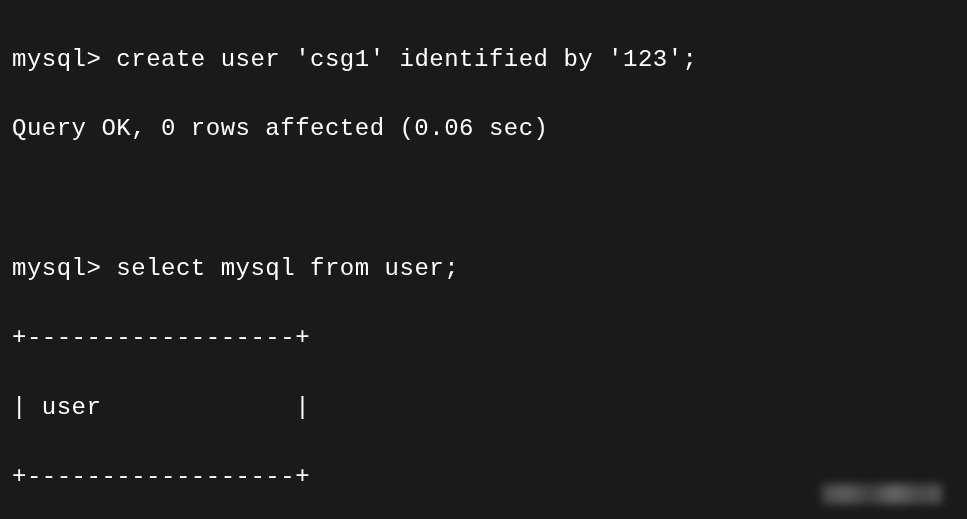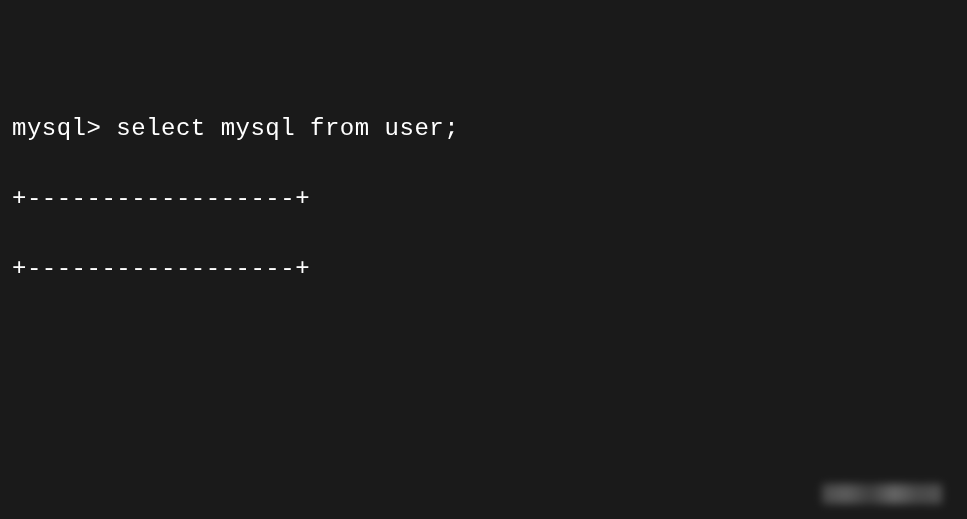--- a/index.html
+++ b/index.html
@@ -34,23 +34,26 @@
       height: 20px;
       background: linear-gradient(90deg, #666 0%, #888 20%, #555 40%, #999 60%, #666 80%, #777 100%);
       filter: blur(4px);
       opacity: 0.6;
     }
   </style>
 </head>
 <body>
 
 <div class="terminal">
+<span class="line"><span>mysql&gt;</span> <span>create user 'csg1' identified by '123';</span></span>
+<span class="line">Query OK, 0 rows affected (0.06 sec)</span>
 <span class="line"> </span>
 <span class="line"><span>mysql&gt;</span> <span>select mysql from user;</span></span>
 <span class="line">+------------------+</span>
+<span class="line">| user             |</span>
 <span class="line">+------------------+</span>
 
 
 
 
 
 
 </div>
 
 <div class="watermark"></div>

